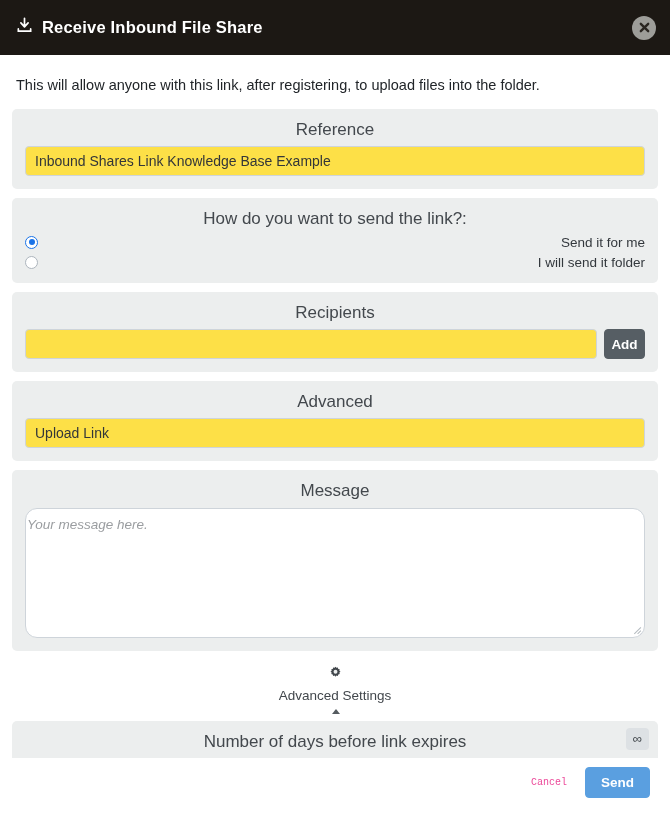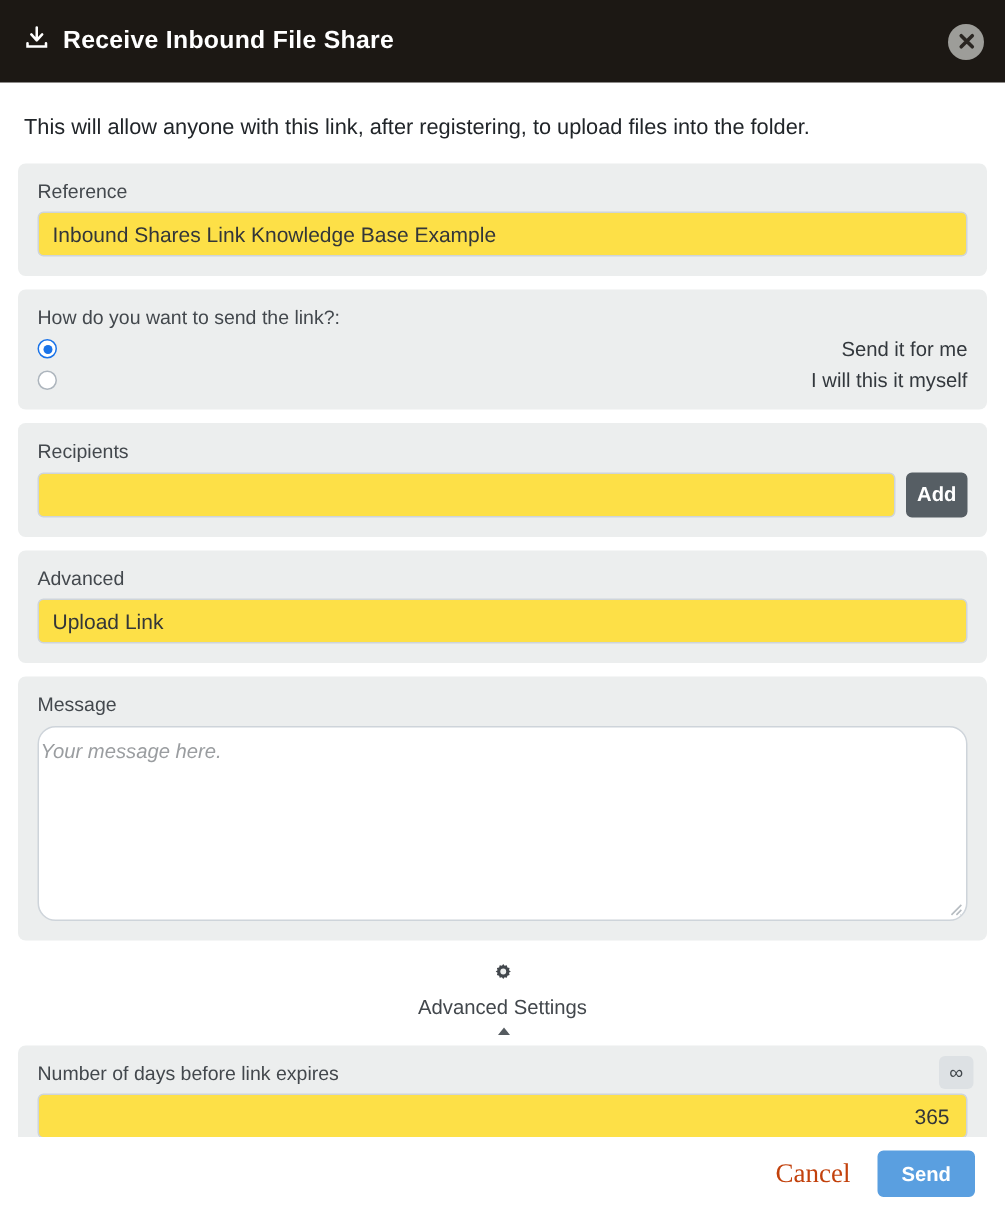--- a/index.html
+++ b/index.html
@@ -62,25 +62,26 @@
   }
 
   .panel {
     background: #eceeee;
     border-radius: 5px;
     padding: 11px 13px 13px 13px;
     margin-bottom: 9px;
     position: relative;
   }
   .panel-label {
-    font-size: 13px;
+    font-size: 17px;
     color: #43484d;
     margin-bottom: 6px;
     display: block;
     line-height: 1.2;
+    text-align: center;
   }
   .field {
     width: 100%;
     height: 30px;
     background: #fde047;
     border: 1px solid #ced4da;
     border-radius: 4px;
     font-family: "Liberation Sans", sans-serif;
     font-size: 14px;
     color: #333639;
@@ -203,23 +204,23 @@
     height: 56px;
     display: flex;
     align-items: center;
     justify-content: flex-end;
     gap: 16px;
     padding: 0 20px 8px 0;
   }
   .btn-cancel {
     background: transparent;
     border: none;
-    font-family: Liberation Serif, serif;
-    font-size: 18px;
-    color: #c2410c;
+    font-family: Liberation Mono, monospace;
+    font-size: 10px;
+    color: #ec4899;
     cursor: pointer;
     padding: 6px 2px;
   }
   .btn-send {
     background: #5a9fe0;
     border: 1px solid #5a9fe0;
     border-radius: 4px;
     color: #ffffff;
     font-family: "Liberation Sans", sans-serif;
     font-size: 13.5px;
@@ -260,21 +261,21 @@
     </div>
 
     <div class="panel">
       <span class="panel-label">How do you want to send the link?:</span>
       <div class="radio-row">
         <span class="radio checked"></span>
         <span class="radio-label">Send it for me</span>
       </div>
       <div class="radio-row">
         <span class="radio"></span>
-        <span class="radio-label">I will this it myself</span>
+        <span class="radio-label">I will send it folder</span>
       </div>
     </div>
 
     <div class="panel">
       <span class="panel-label">Recipients</span>
       <div class="recipients-row">
         <div class="field"></div>
         <div class="btn-add">Add</div>
       </div>
     </div>

